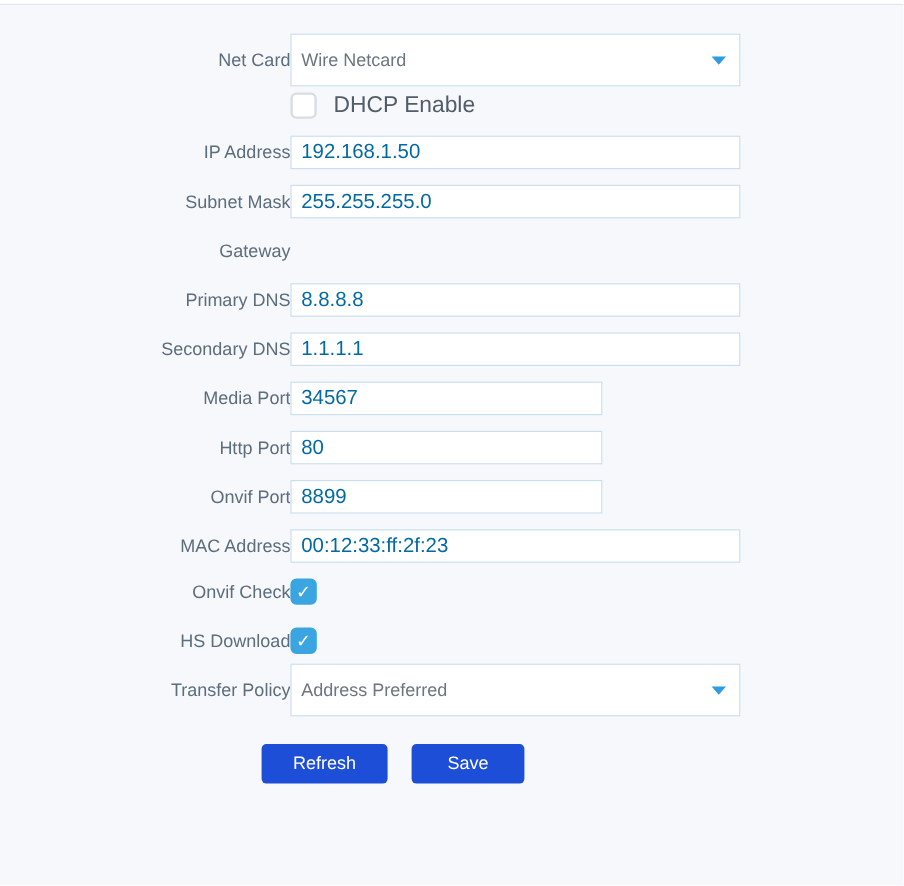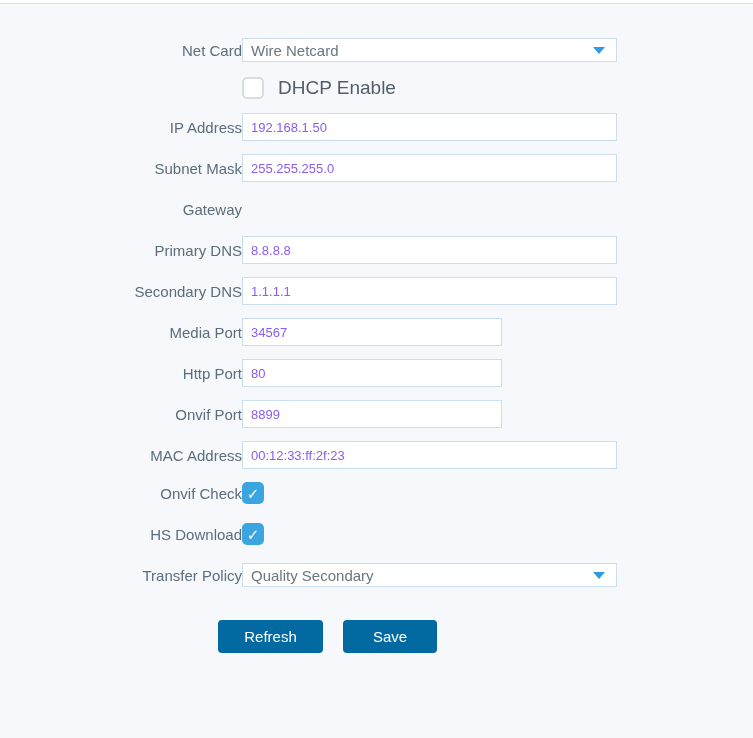--- a/index.html
+++ b/index.html
@@ -30,30 +30,30 @@
     font-size: 15px;
     color: #5c6d7c;
     text-align: right;
   }
   .control-input {
     width: 375px;
     height: 28px;
     border: 1px solid #cbdeee;
     background: #ffffff;
     font-family: "Liberation Sans", "DejaVu Sans", sans-serif;
-    font-size: 13px;
-    color: #8b5cf6;
+    font-size: 17px;
+    color: #0369a1;
     padding: 0 8px;
     outline: none;
   }
   .control-input.short { width: 260px; }
   .select {
     position: relative;
     width: 375px;
-    height: 24px;
+    height: 44px;
     border: 1px solid #cbdeee;
     background: #ffffff;
     display: flex;
     align-items: center;
     padding: 0 8px;
     font-size: 15px;
     color: #6b7680;
     cursor: pointer;
   }
   .select .chevron {
@@ -101,21 +101,21 @@
   .row.hs-download { margin-bottom: 16px; }
   .buttons-row {
     display: flex;
     margin-top: 31px;
     padding-left: 218px;
   }
   .btn {
     height: 33px;
     border: none;
     border-radius: 4px;
-    background: #0369a1;
+    background: #1d4ed8;
     color: #ffffff;
     font-family: "Liberation Sans", "DejaVu Sans", sans-serif;
     font-size: 15px;
     cursor: pointer;
   }
   .btn-refresh { width: 105px; }
   .btn-save { width: 94px; margin-left: 20px; }
 </style>
 </head>
 <body>
@@ -193,21 +193,21 @@
     <div class="row checkbox-row hs-download">
       <span class="label">HS Download</span>
       <div class="checkbox checked">
         <span class="check-glyph">✓</span>
       </div>
     </div>
 
     <div class="row">
       <span class="label">Transfer Policy</span>
       <div class="select">
-        <span>Quality Secondary</span>
+        <span>Address Preferred</span>
         <span class="chevron"></span>
       </div>
     </div>
 
     <div class="buttons-row">
       <button class="btn btn-refresh">Refresh</button>
       <button class="btn btn-save">Save</button>
     </div>
 
   </div>

